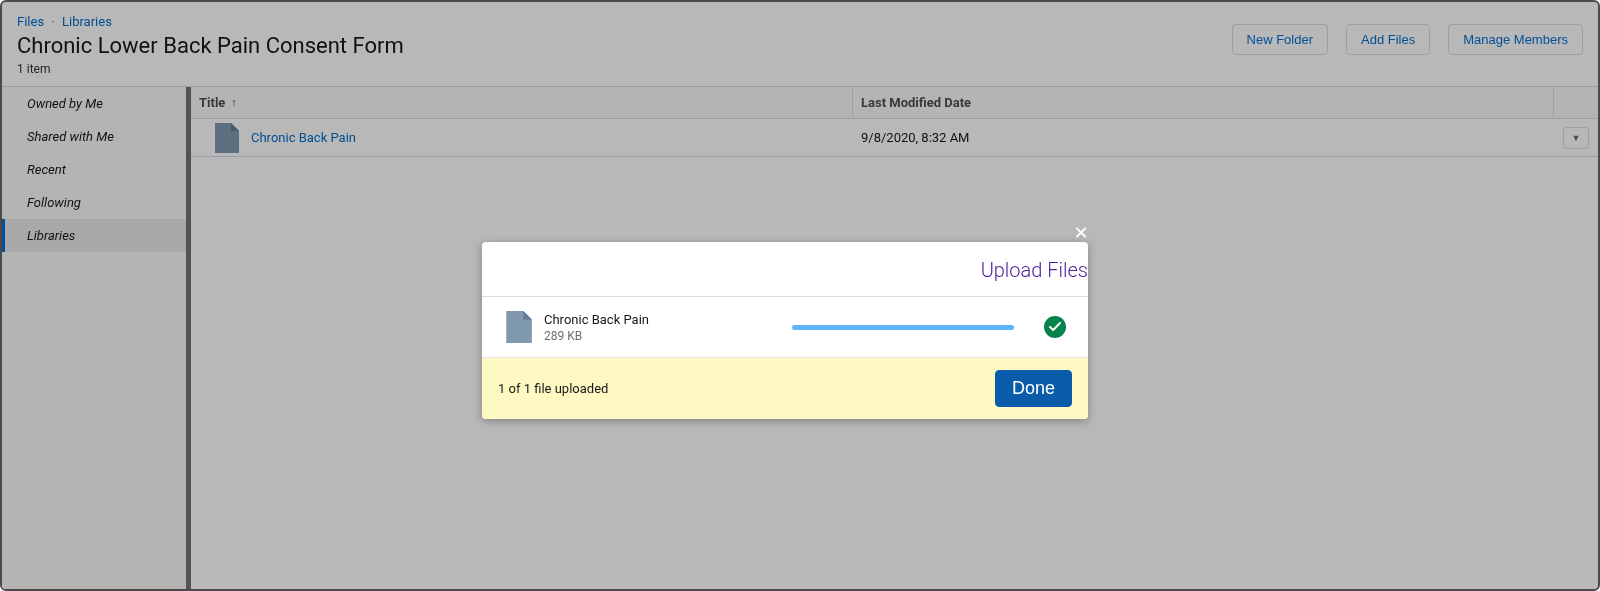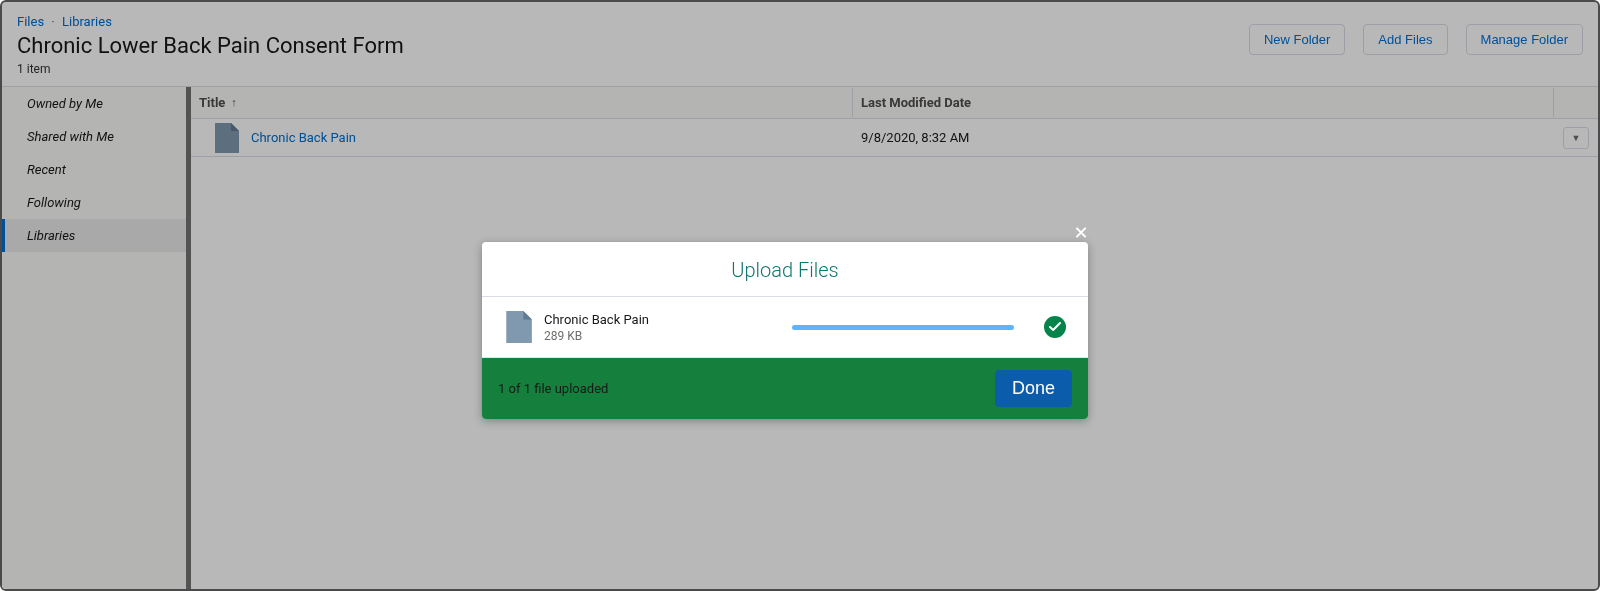--- a/index.html
+++ b/index.html
@@ -150,25 +150,25 @@
       color: #fff;
       font-size: 18px;
       display: flex;
       align-items: center;
       justify-content: center;
       cursor: pointer;
       background: none;
       border: none;
     }
     .modal-header {
-      text-align: center;
+      text-align: right;
       padding: 16px 0 14px 0;
       font-size: 20px;
       font-weight: 300;
-      color: #0f766e;
+      color: #4c1d95;
       border-bottom: 1px solid #d8dde6;
     }
     .modal-body {
       padding: 14px 22px 14px 22px;
       display: flex;
       align-items: center;
       gap: 12px;
       border-bottom: 1px solid #e5e5e5;
     }
     .file-info { flex: 0 0 auto; width: 220px; }
@@ -185,21 +185,21 @@
     }
     .check {
       width: 22px; height: 22px;
       border-radius: 50%;
       background: #04844b;
       display: flex; align-items: center; justify-content: center;
       flex-shrink: 0;
     }
     .check svg { display: block; }
     .modal-footer {
-      background: #15803d;
+      background: #fef9c3;
       padding: 12px 16px;
       display: flex;
       align-items: center;
       justify-content: space-between;
       border-radius: 0 0 4px 4px;
     }
     .status { font-size: 13px; color: #181818; }
     .done-btn {
       background: #0b5cab;
       color: #fff;
@@ -219,21 +219,21 @@
       <a href="#">Files</a>
       <span class="sep">·</span>
       <a href="#">Libraries</a>
     </div>
     <h1 class="page-title">Chronic Lower Back Pain Consent Form</h1>
     <div class="count">1 item</div>
   </div>
   <div class="header-actions">
     <button class="btn">New Folder</button>
     <button class="btn">Add Files</button>
-    <button class="btn">Manage Folder</button>
+    <button class="btn">Manage Members</button>
   </div>
 </div>
 
 <div class="content">
   <div class="sidebar">
     <div class="side-item">Owned by Me</div>
     <div class="side-item">Shared with Me</div>
     <div class="side-item">Recent</div>
     <div class="side-item">Following</div>
     <div class="side-item active">Libraries</div>

